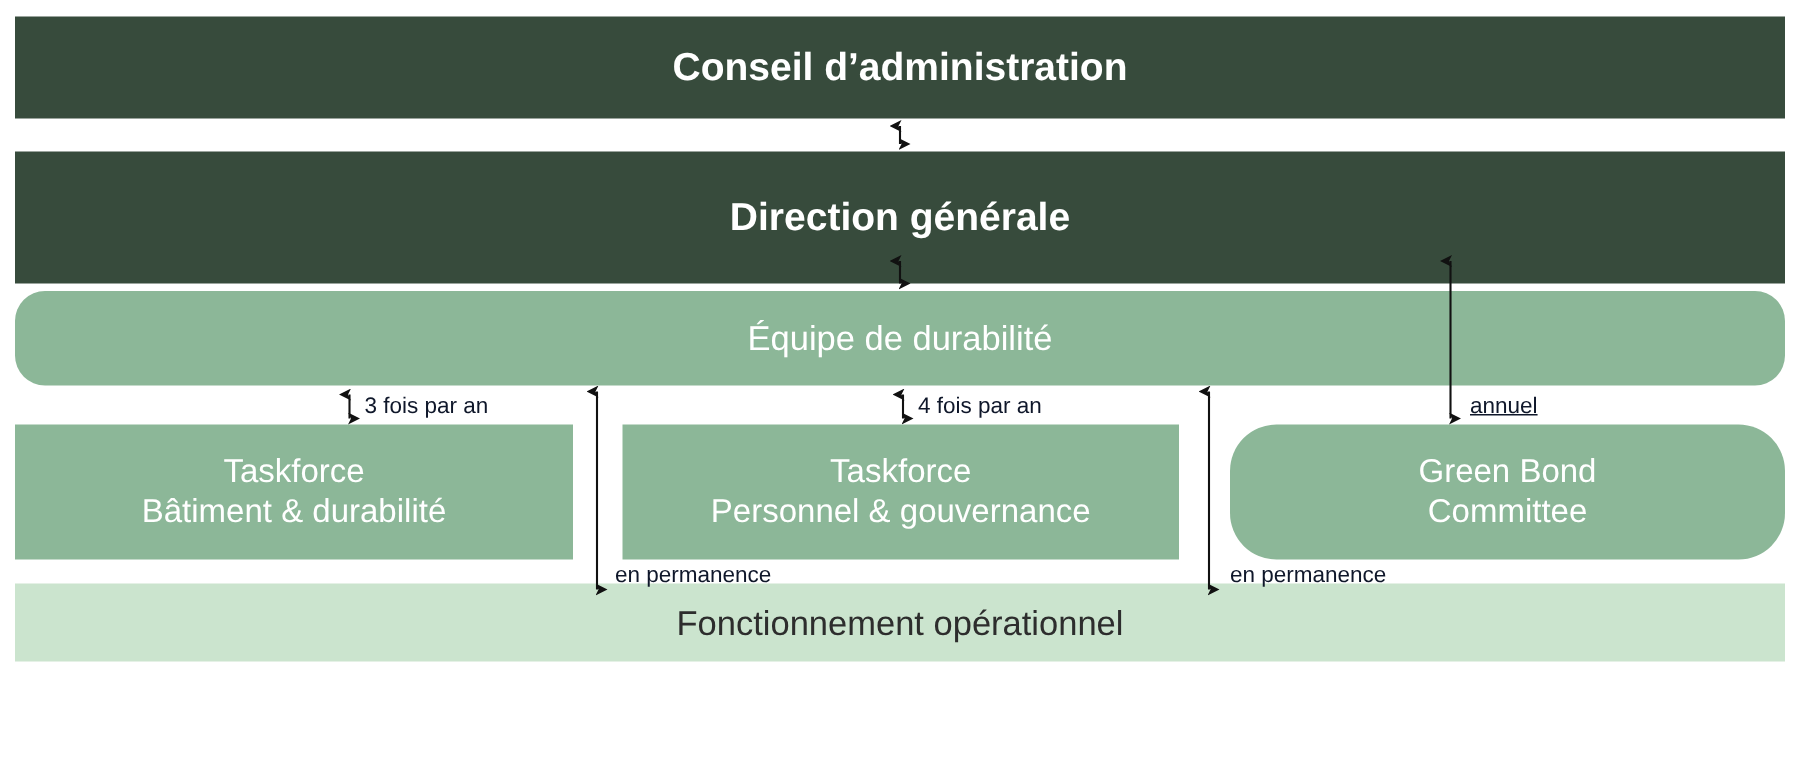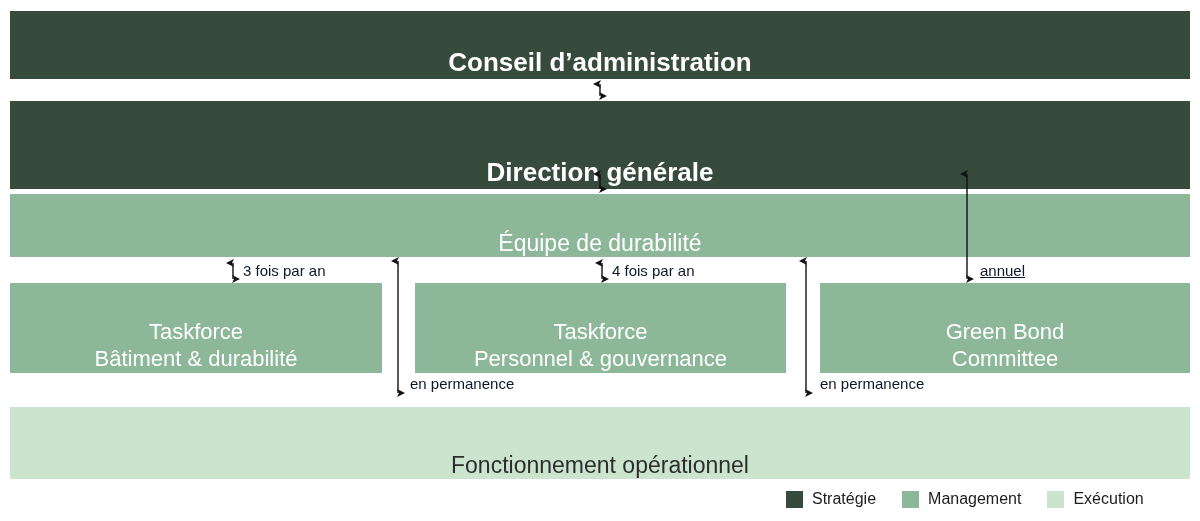--- a/index.html
+++ b/index.html
@@ -12,21 +12,21 @@
   #diagram {
     position: relative;
     width: 1200px; height: 521px;
     background: #ffffff;
   }
 
   
   .bar {
     position: absolute;
     display: flex;
-    align-items: flex-end;
+    align-items: center;
     justify-content: center;
     text-align: center;
     line-height: 1.22;
   }
   .bar-strategy {
     background: #374b3c;
     color: #ffffff;
     font-weight: bold;
   }
   .bar-management {
@@ -36,25 +36,25 @@
   }
   .bar-execution {
     background: #cbe4ce;
     color: #2d2d2d;
     font-weight: normal;
   }
 
   
   #box-conseil       { left:10px;  top:11px;  width:1180px; height:68px;  font-size:26px; }
   #box-direction     { left:10px;  top:101px; width:1180px; height:88px;  font-size:26px; }
-  #box-equipe        { left:10px;  top:194px; width:1180px; height:63px;  font-size:23px; }
+  #box-equipe        { left:10px;  top:194px; width:1180px; height:63px;  font-size:23px;border-radius:20px; }
   #box-tf1           { left:10px;  top:283px; width:372px;  height:90px;  font-size:22px; }
   #box-tf2           { left:415px; top:283px; width:371px;  height:90px;  font-size:22px; }
-  #box-tf3           { left:820px; top:283px; width:370px;  height:90px;  font-size:22px; }
-  #box-fonction      { left:10px;  top:407px; width:1180px; height:72px;  font-size:23px; }
+  #box-tf3           { left:820px; top:283px; width:370px;  height:90px;  font-size:22px;border-radius:31px; }
+  #box-fonction      { left:10px;  top:389px; width:1180px; height:52px;  font-size:23px; }
 
   
   #arrow-layer {
     position: absolute;
     left: 0; top: 0;
     width: 1200px; height: 521px;
     pointer-events: none;
   }
 
   
@@ -167,28 +167,14 @@
   <span class="arrow-label" id="lbl-3fois">3 fois par an</span>
 
   <span class="arrow-label" id="lbl-2fois">4 fois par an</span>
 
   <span class="arrow-label" id="lbl-annuel">annuel</span>
 
   <span class="arrow-label" id="lbl-perm1">en permanence</span>
 
   <span class="arrow-label" id="lbl-perm2">en permanence</span>
 
-  <div id="legend">
-    <div class="legend-item">
-      <span class="legend-swatch sw-strategy"></span>
-      <span class="legend-text">Stratégie</span>
-    </div>
-    <div class="legend-item">
-      <span class="legend-swatch sw-management"></span>
-      <span class="legend-text">Management</span>
-    </div>
-    <div class="legend-item">
-      <span class="legend-swatch sw-execution"></span>
-      <span class="legend-text">Exécution</span>
-    </div>
-  </div>
 
 </div>
 
 </body></html>

